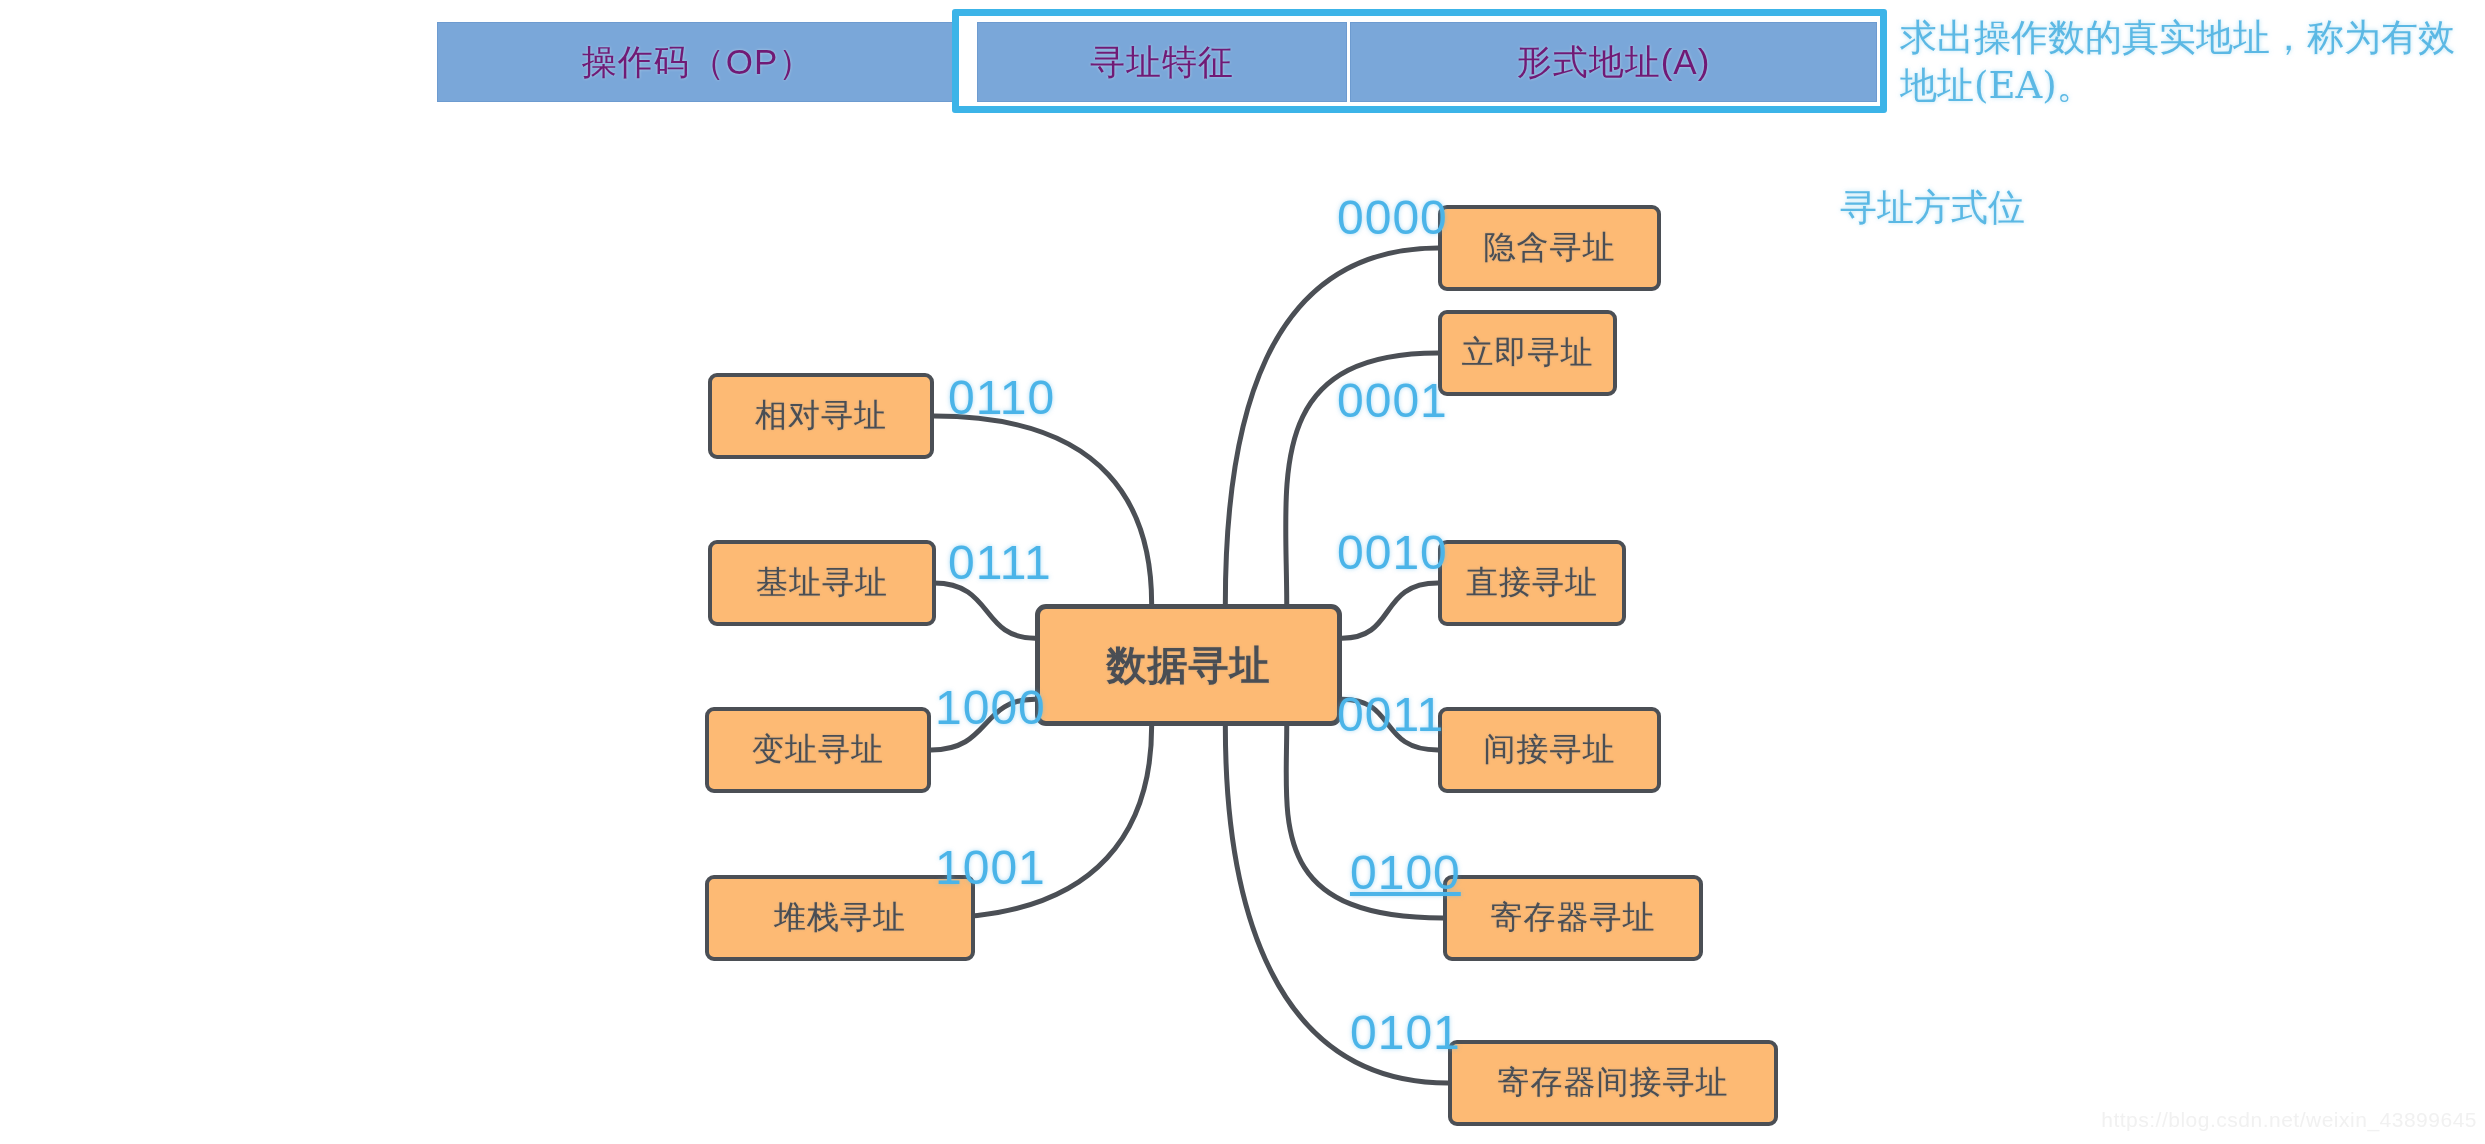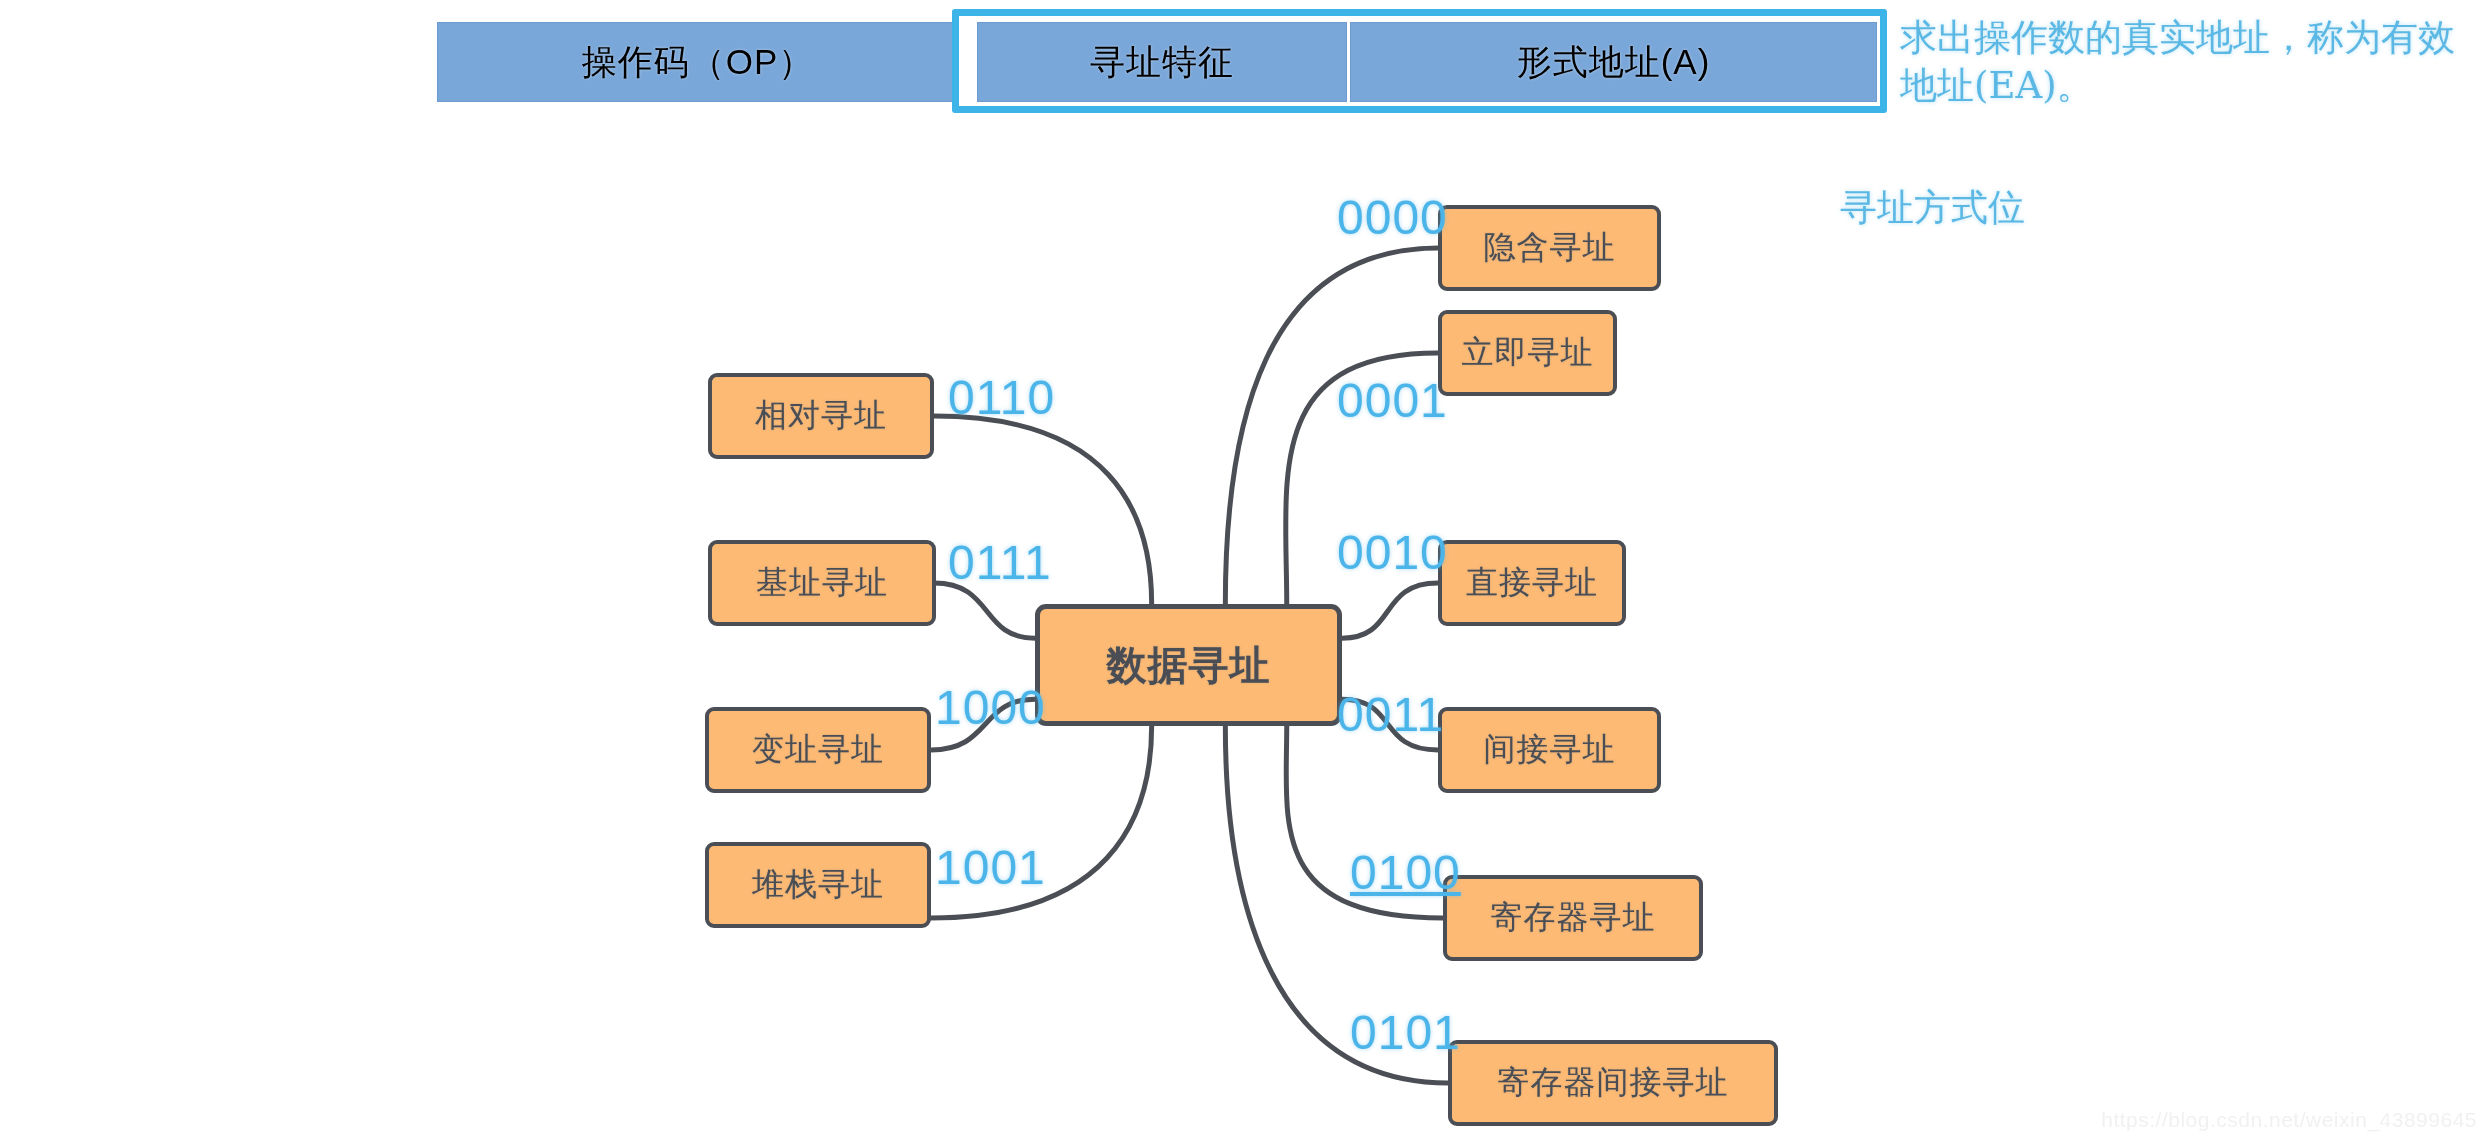--- a/index.html
+++ b/index.html
@@ -29,21 +29,21 @@
   .fmt-field {
     position: absolute;
     top: 0;
     height: 80px;
     background: #7aa7d9;
     border: 1px solid #6d9bd0;
     box-sizing: border-box;
     display: flex;
     align-items: center;
     justify-content: center;
-    color: #000000;
+    color: #701a75;
     font-size: 35px;
     letter-spacing: 1px;
     text-shadow: 0 0 3px rgba(255,255,255,0.45);
   }
   #fld-op   { left: 0px;    width: 522px; }
   #fld-mode { left: 540px;  width: 370px; }
   #fld-addr { left: 913px;  width: 527px; }
 
   
   #highlight-frame {
@@ -186,18 +186,18 @@
 
   <div class="node" style="left:708px; top:373px; width:226px; height:86px;">相对寻址</div>
   <div class="code" style="left:948px; top:370px;">0110</div>
 
   <div class="node" style="left:708px; top:540px; width:228px; height:86px;font-family:Liberation Serif, serif;">基址寻址</div>
   <div class="code" style="left:948px; top:535px;">0111</div>
 
   <div class="node" style="left:705px; top:707px; width:226px; height:86px;">变址寻址</div>
   <div class="code" style="left:935px; top:680px;">1000</div>
 
-  <div class="node" style="left:705px; top:842px; width:226px; height:86px;">堆栈寻址</div>
+  <div class="node" style="left:705px; top:875px; width:270px; height:86px;">堆栈寻址</div>
   <div class="code" style="left:935px; top:840px;">1001</div>
 
   <div id="watermark">https://blog.csdn.net/weixin_43899645</div>
 
 </div>
 
 </body></html>

